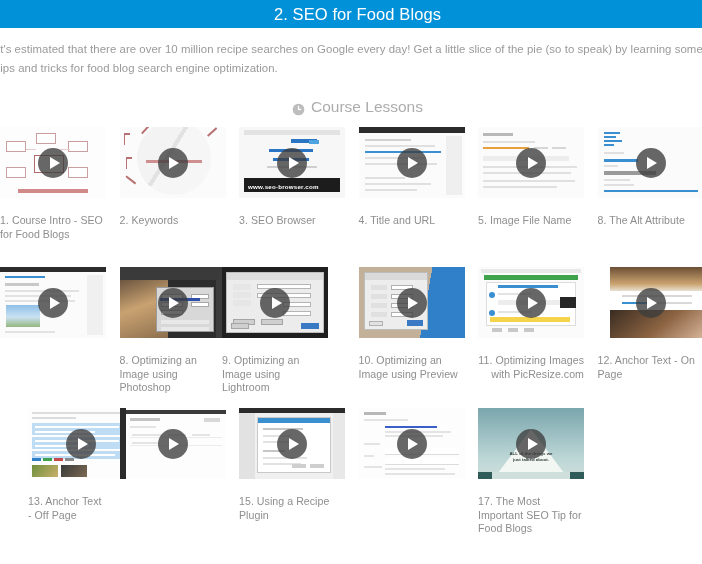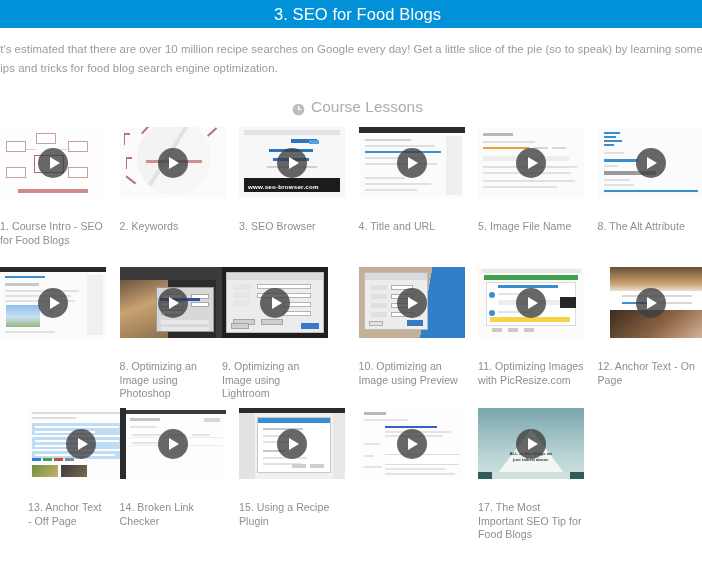--- a/index.html
+++ b/index.html
@@ -117,21 +117,21 @@
   .play::after {
     content: "";
     display: block;
     width: 0; height: 0;
     border-left: 10px solid #ffffff;
     border-top: 6.5px solid transparent;
     border-bottom: 6.5px solid transparent;
     margin-left: 3px;
   }
   .lesson-title {
-    margin-top: 22px;
+    margin-top: 16px;
     color: #8e8e8e;
     font-size: 10.6px;
     line-height: 13.5px;
     letter-spacing: 0.05px;
     cursor: pointer;
   }
 
   
   .a1 { background:#fdfdfd; }
   .a1 .bx { position:absolute; border:1px solid #c9a0a0; background:#fff; }
@@ -256,21 +256,21 @@
   .a17 .g2 { position:absolute; right:0; bottom:0; width:14px; height:7px; background:#2f5c59; }
   .a17 .txt { position:absolute; left:50%; bottom:16px; margin-left:-24px; width:48px; text-align:center;
       font-size:4.4px; font-weight:700; color:#2e3b3a; line-height:6px; }
 </style>
 </head>
 <body>
 
 <div id="canvas">
 
   <div class="header-bar">
-    <div class="header-title">3. SEO for Food Blogs</div>
+    <div class="header-title">2. SEO for Food Blogs</div>
   </div>
 
   <p class="intro">It's estimated that there are over 10 million recipe searches on Google every day! Get a little slice of the pie (so to speak) by learning some tips and tricks for food blog search engine optimization.</p>
 
   <div class="section-heading">
     <span class="clock-icon">
       <svg width="13" height="13" viewBox="0 0 16 16" aria-hidden="true">
         <circle cx="8" cy="8" r="7.2" fill="#bdbdbd"></circle>
         <rect x="7.3" y="3.6" width="1.5" height="5" fill="#ffffff"></rect>
         <rect x="7.3" y="7.2" width="4" height="1.5" fill="#ffffff"></rect>
@@ -473,21 +473,21 @@
             <div class="f" style="left:6px;  top:39px; width:16px; background:#e0e0e0; border:none;"></div>
             <div class="pb" style="right:4px; bottom:3px; width:16px;"></div>
             <div class="f" style="left:4px; bottom:3px; width:14px; background:#e2e2e2;"></div>
           </div>
         </div>
         <div class="play"></div>
       </div>
       <div class="lesson-title">10. Optimizing an Image using Preview</div>
     </div>
 
-    <div class="lesson" style="left:478px; top:140px;">
+    <div class="lesson" style="left:478px; top:140px;text-align:right;">
       <div class="thumb">
         <div class="thumb-art a11">
           <div class="top"></div>
           <div class="nav"></div>
           <div class="card"></div>
           <div class="ln" style="left:20px; top:18px; width:60px; background:#3a8fd0; height:3px;"></div>
           <div class="blue" style="left:11px; top:25px;"></div>
           <div class="ln" style="left:20px; top:26px; width:34px;"></div>
           <div class="ln" style="left:20px; top:33px; width:64px; background:#ededed; height:5px;"></div>
           <div class="dark"></div>
@@ -553,21 +553,20 @@
           <div class="ln" style="left:10px; top:18px; width:26px;"></div>
           <div class="row" style="top:24px;"></div>
           <div class="row" style="top:32px;"></div>
           <div class="ln" style="left:12px; top:26px; width:30px;"></div>
           <div class="ln" style="left:48px; top:26px; width:18px;"></div>
           <div class="ln" style="left:72px; top:26px; width:18px;"></div>
           <div class="ln" style="left:12px; top:34px; width:26px;"></div>
         </div>
         <div class="play"></div>
       </div>
-      <div class="lesson-title">14. Broken Link Checker</div>
     </div>
 
     <div class="lesson" style="left:239px; top:281px;">
       <div class="thumb">
         <div class="thumb-art a15">
           <div class="hdr"></div>
           <div class="side"></div>
           <div class="rside"></div>
           <div class="win">
             <div class="tb"></div>

